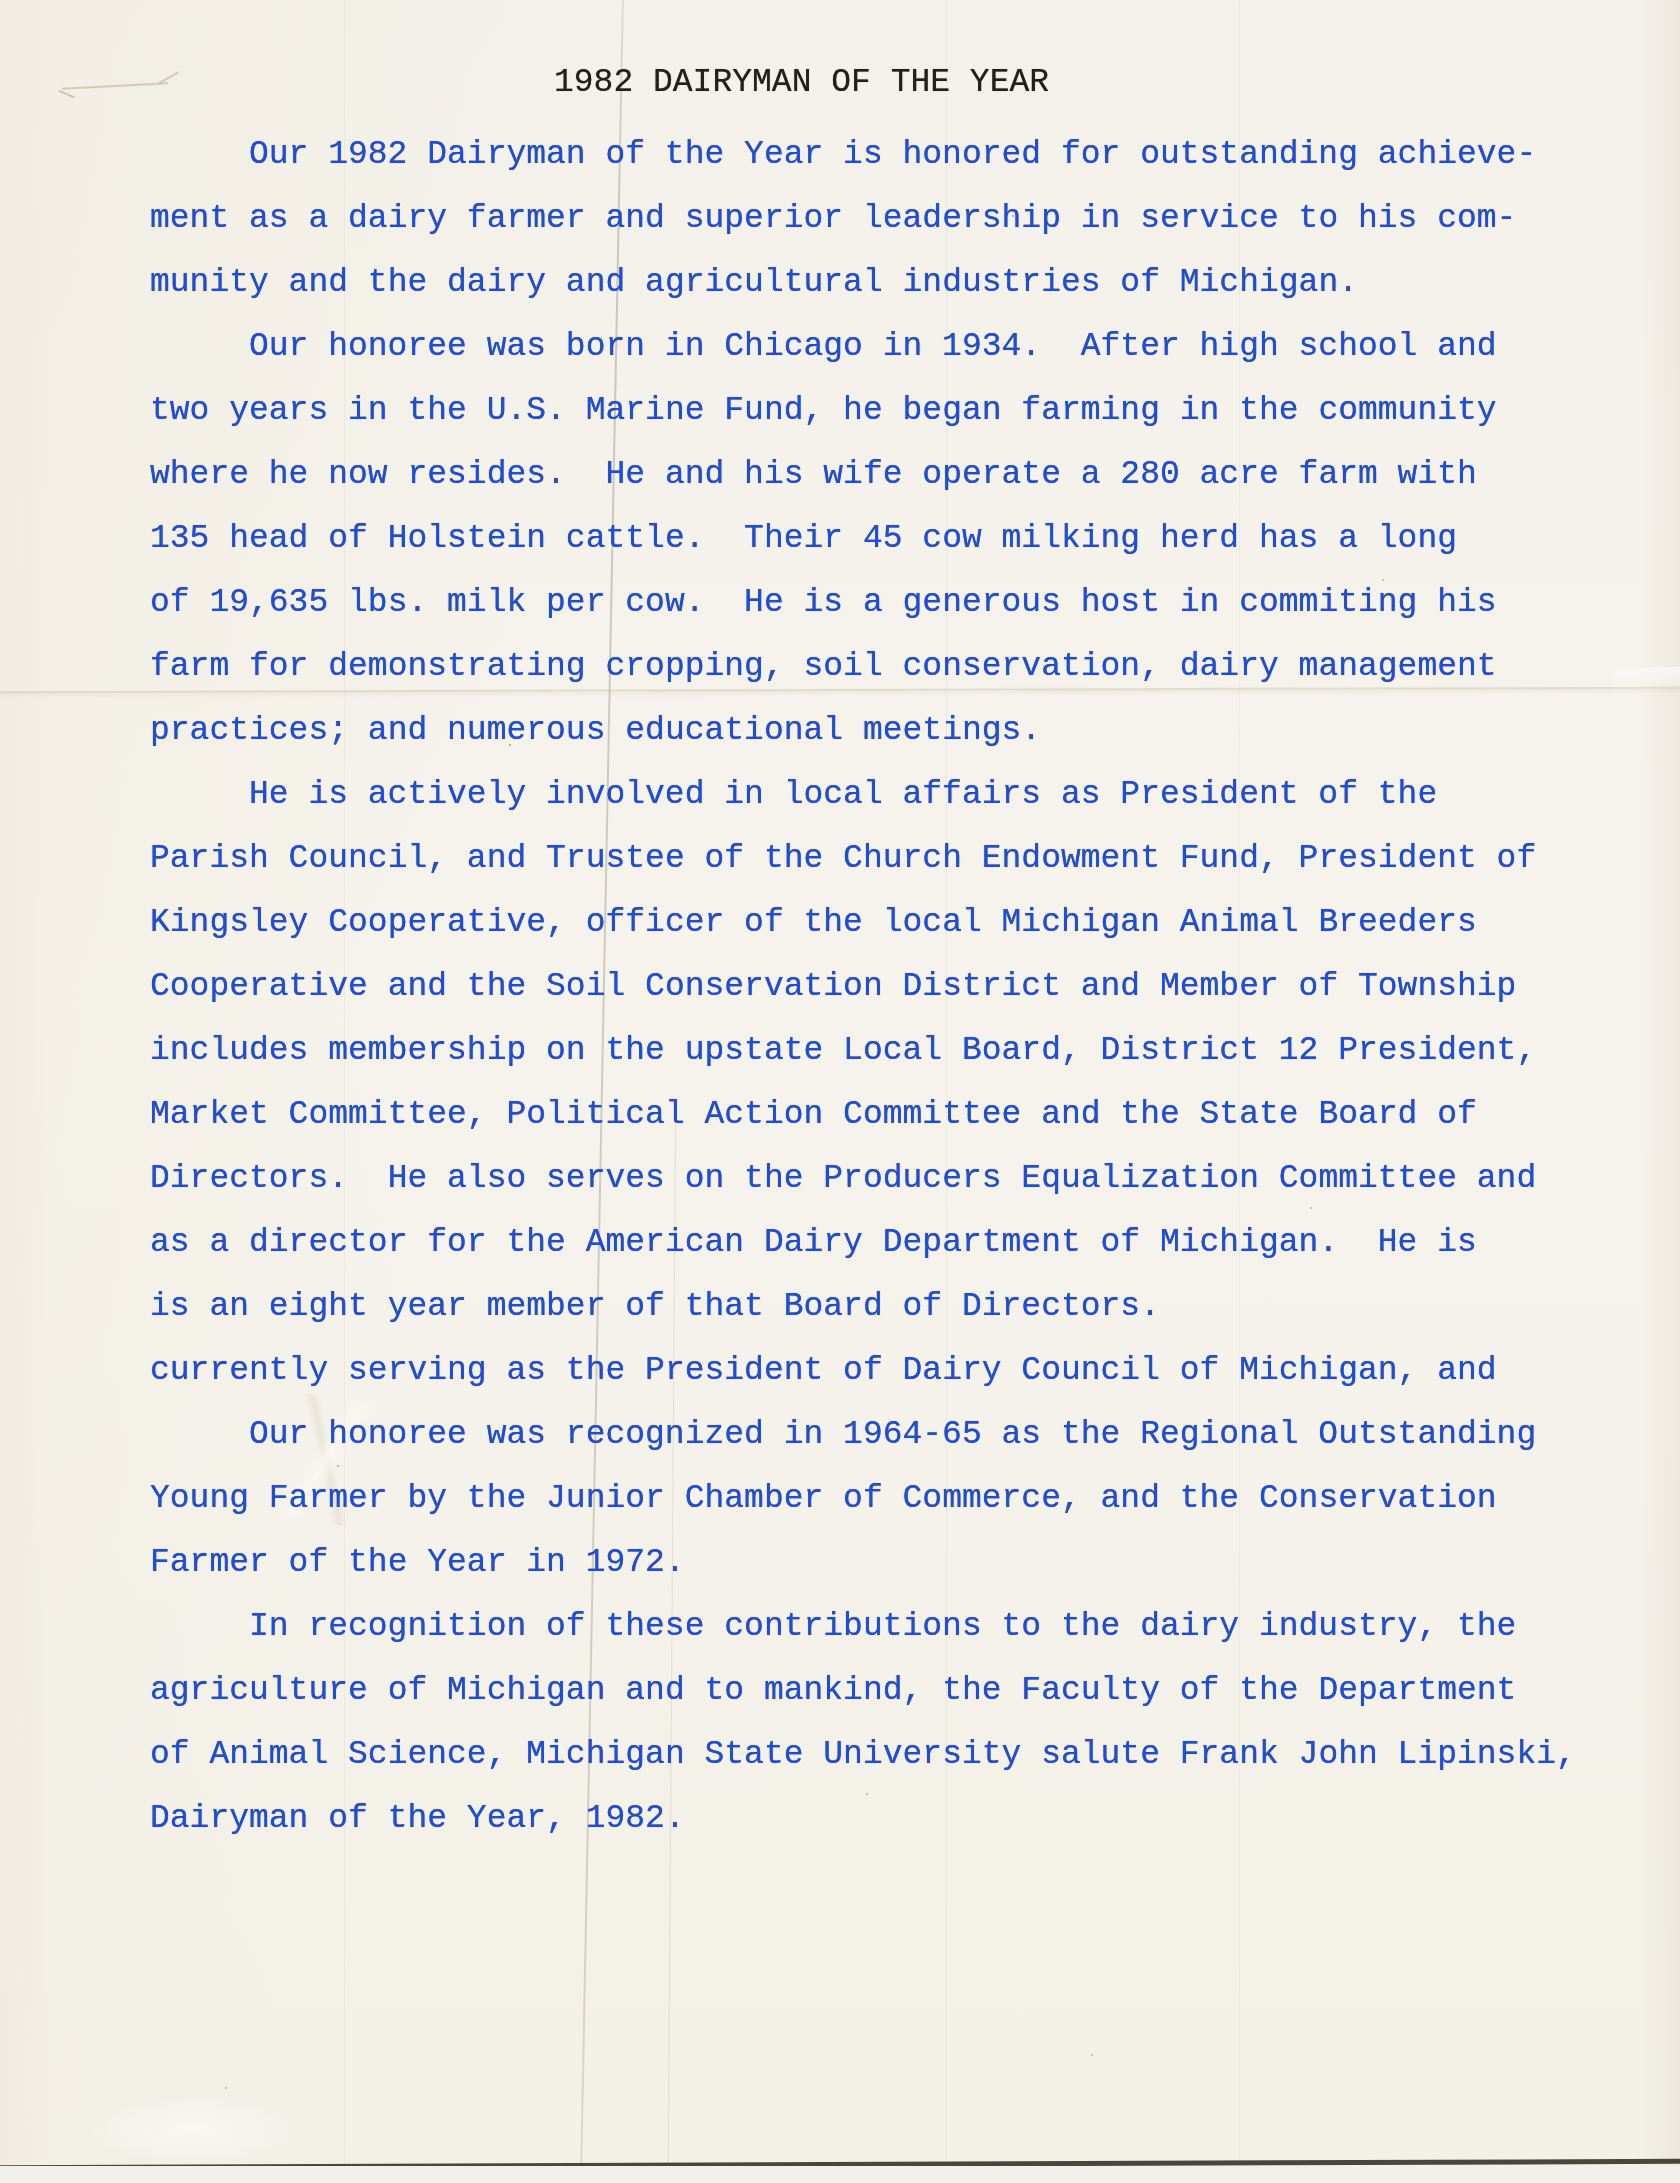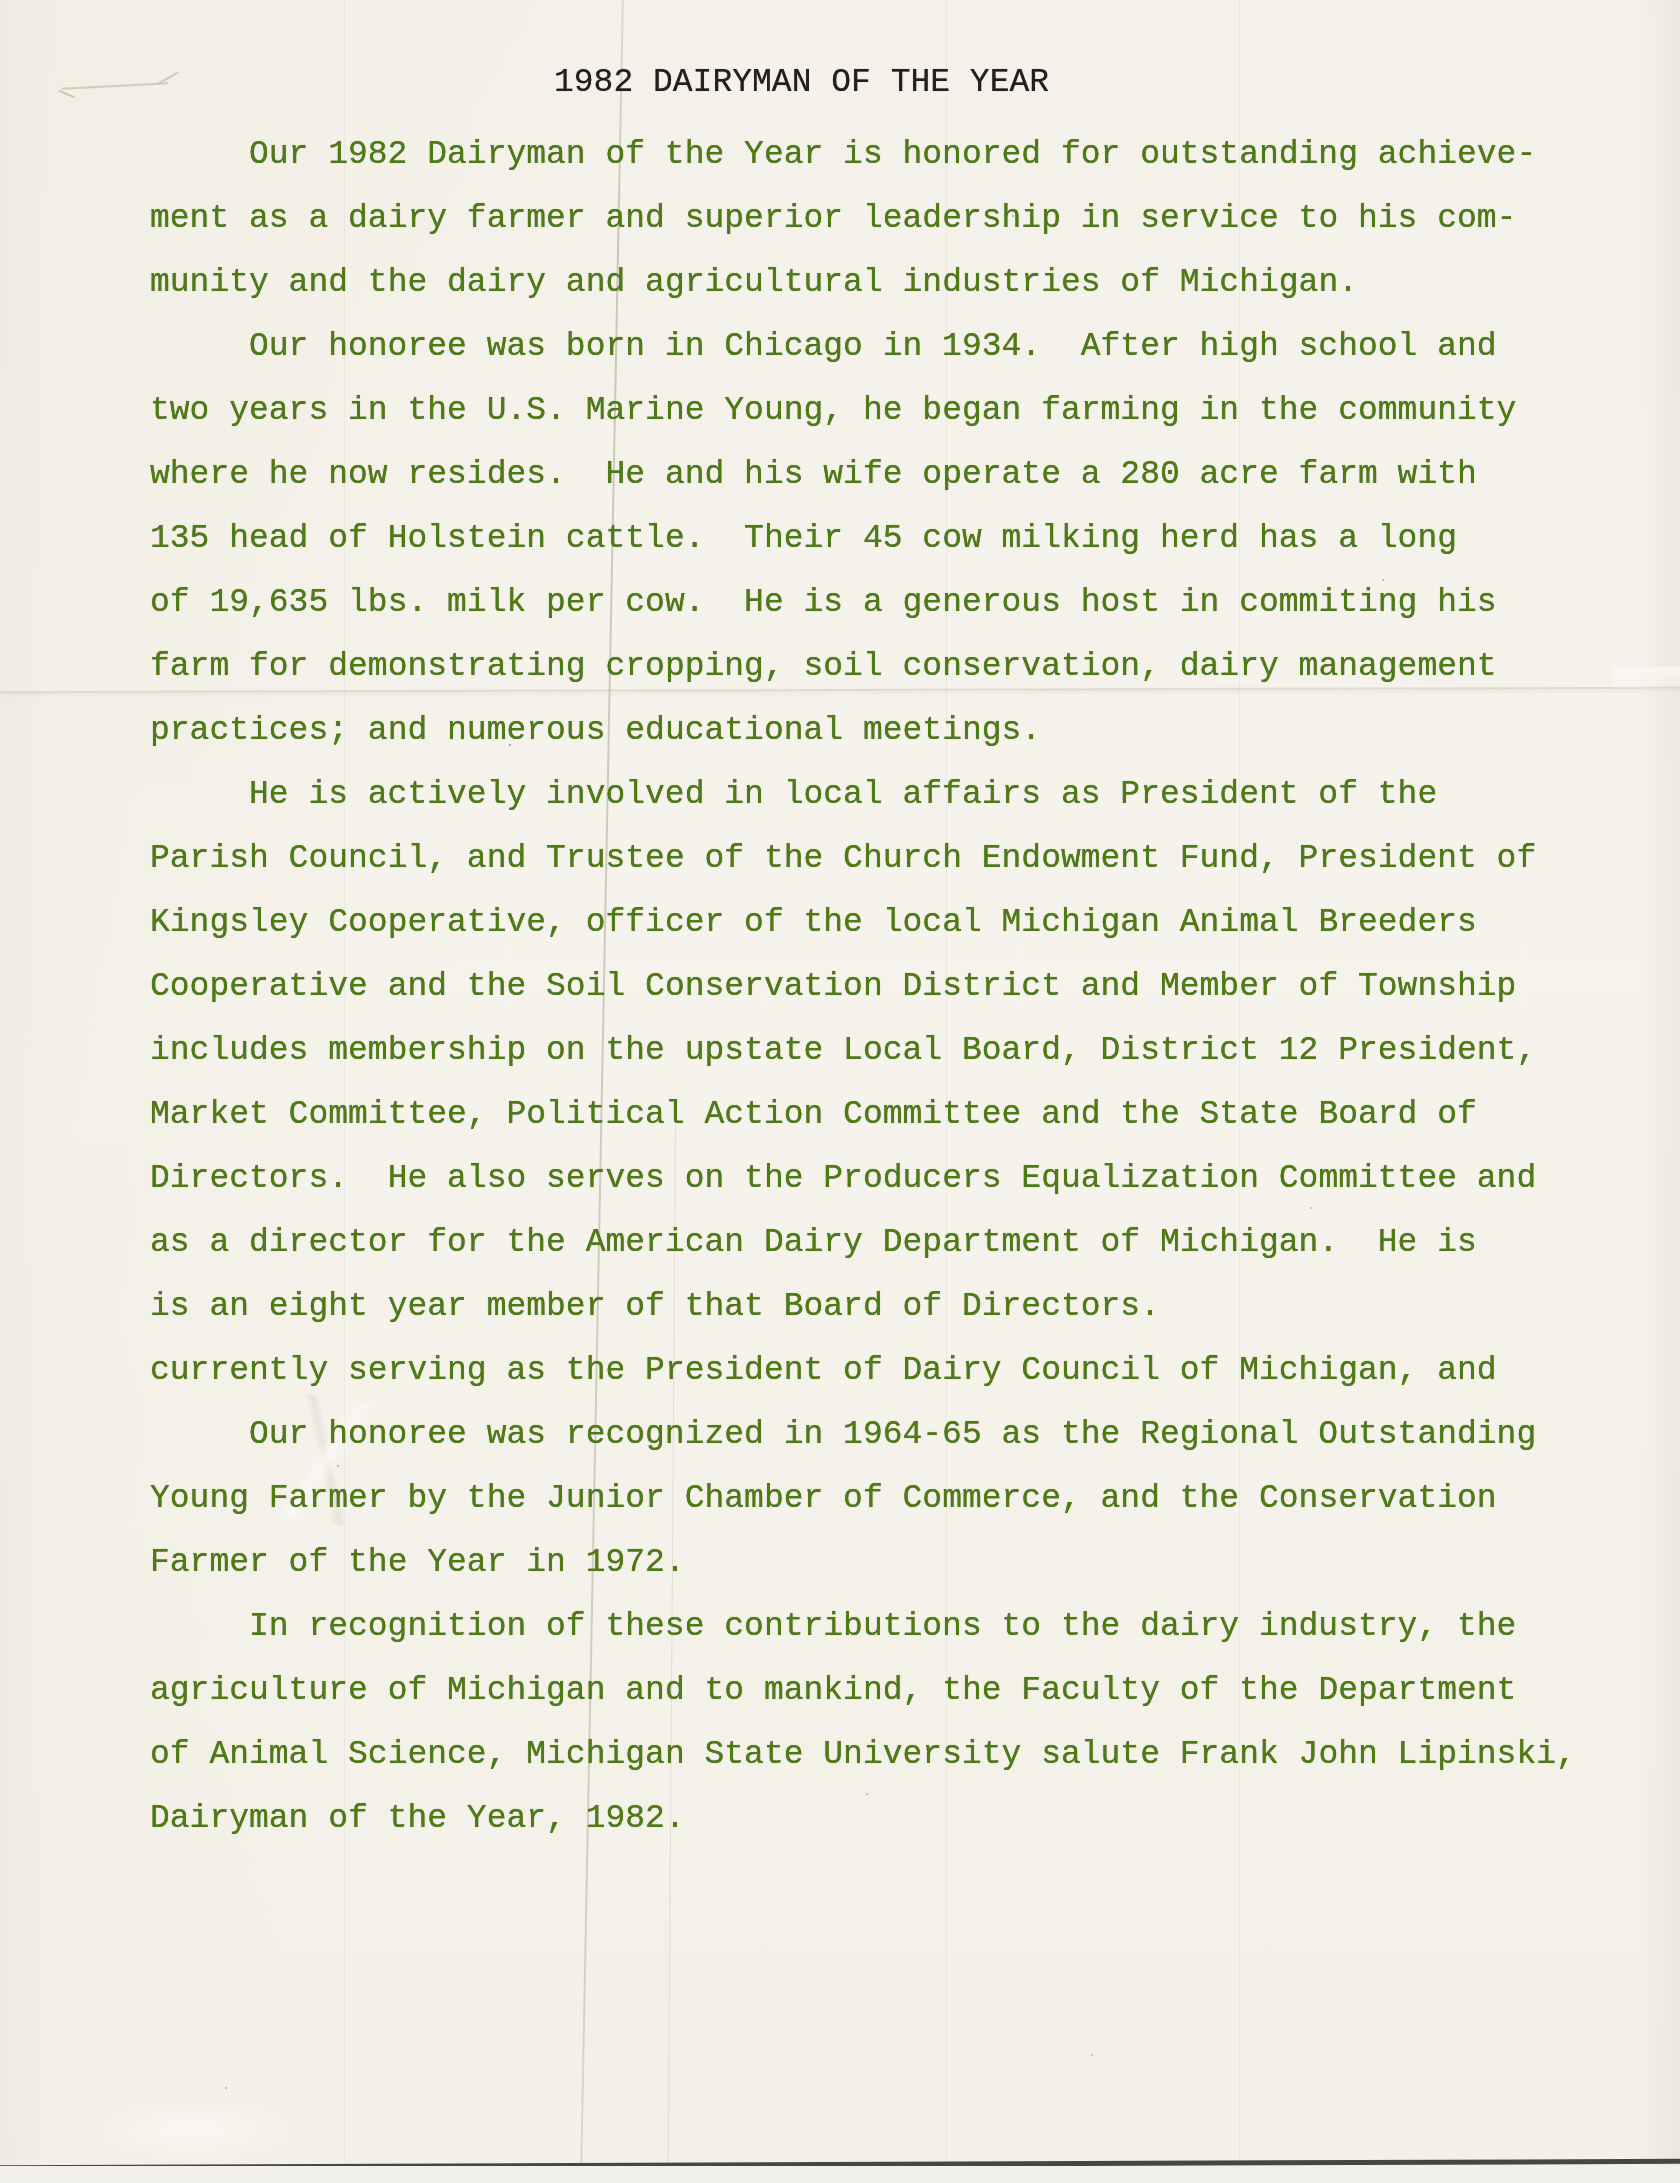--- a/index.html
+++ b/index.html
@@ -94,21 +94,21 @@
                 139px -457px 0 rgba(80,76,66,.4);
   }
   .title {
     position:absolute; left:554px; top:66px; margin:0;
     font-size:33px; font-weight:normal; line-height:33px;
     color:#22201d; white-space:pre;
     text-shadow:0 0 0.7px rgba(34,32,29,.7);
   }
   .body {
     position:absolute; left:150px; top:123px; width:1475px;
-    font-size:33px; line-height:64px; color:#4d7c0f;
+    font-size:33px; line-height:64px; color:#1d4ed8;
     text-shadow:0 0 0.7px rgba(34,32,29,.7);
   }
   .line { white-space:pre; height:64px; }
   .line.first { padding-left:99px; }
 </style>
 </head>
 <body>
 
 <div class="scan">
   <div class="paper"></div>
@@ -135,21 +135,21 @@
   <h1 class="title">1982 DAIRYMAN OF THE YEAR</h1>
 
   <div class="body" id="doc-body">
       <div class="para">
         <div class="line first">Our 1982 Dairyman of the Year is honored for outstanding achieve-</div>
         <div class="line">ment as a dairy farmer and superior leadership in service to his com-</div>
         <div class="line">munity and the dairy and agricultural industries of Michigan.</div>
       </div>
       <div class="para">
         <div class="line first">Our honoree was born in Chicago in 1934.  After high school and</div>
-        <div class="line">two years in the U.S. Marine Young, he began farming in the community</div>
+        <div class="line">two years in the U.S. Marine Fund, he began farming in the community</div>
         <div class="line">where he now resides.  He and his wife operate a 280 acre farm with</div>
         <div class="line">135 head of Holstein cattle.  Their 45 cow milking herd has a long</div>
         <div class="line">of 19,635 lbs. milk per cow.  He is a generous host in commiting his</div>
         <div class="line">farm for demonstrating cropping, soil conservation, dairy management</div>
         <div class="line">practices; and numerous educational meetings.</div>
       </div>
       <div class="para">
         <div class="line first">He is actively involved in local affairs as President of the</div>
         <div class="line">Parish Council, and Trustee of the Church Endowment Fund, President of</div>
         <div class="line">Kingsley Cooperative, officer of the local Michigan Animal Breeders</div>

